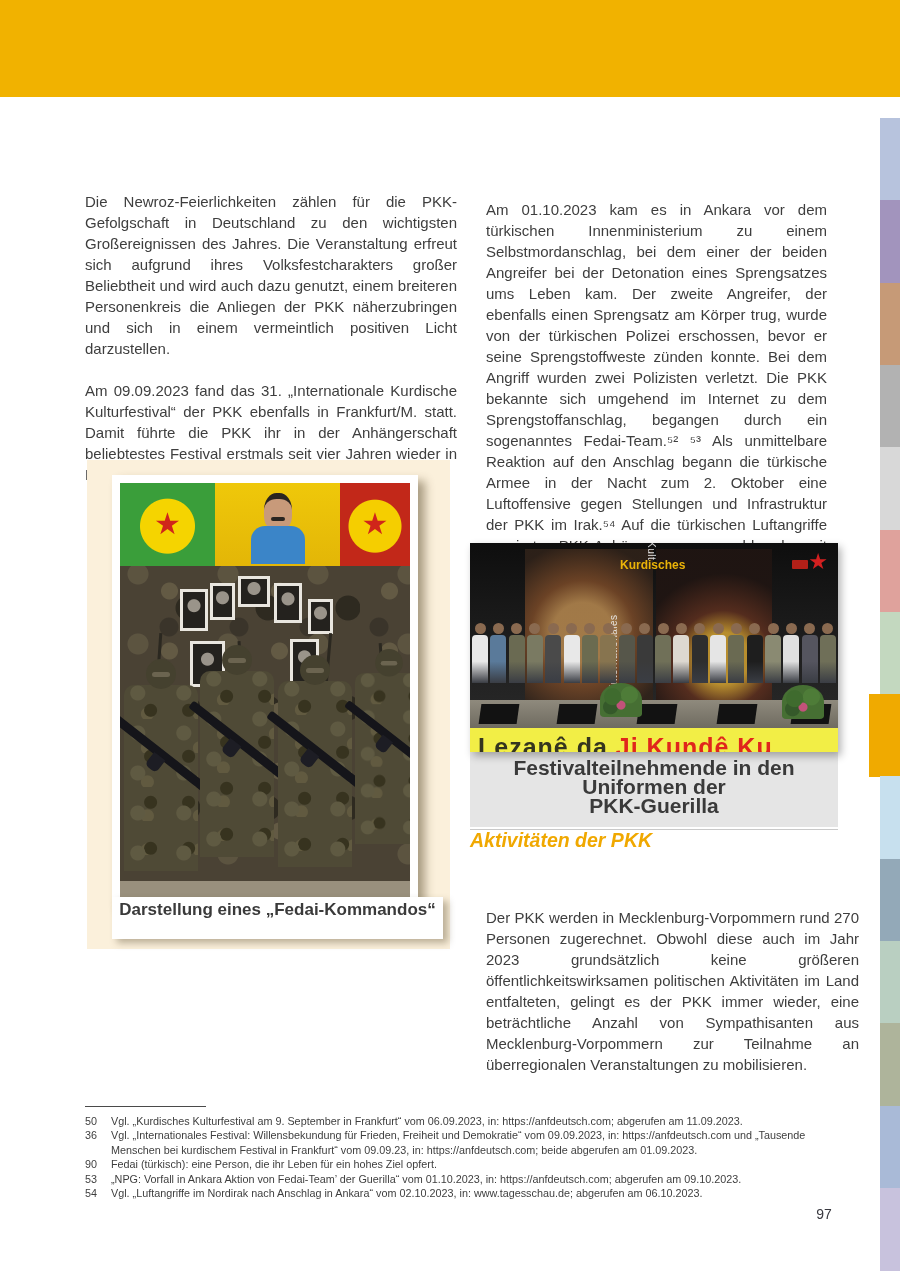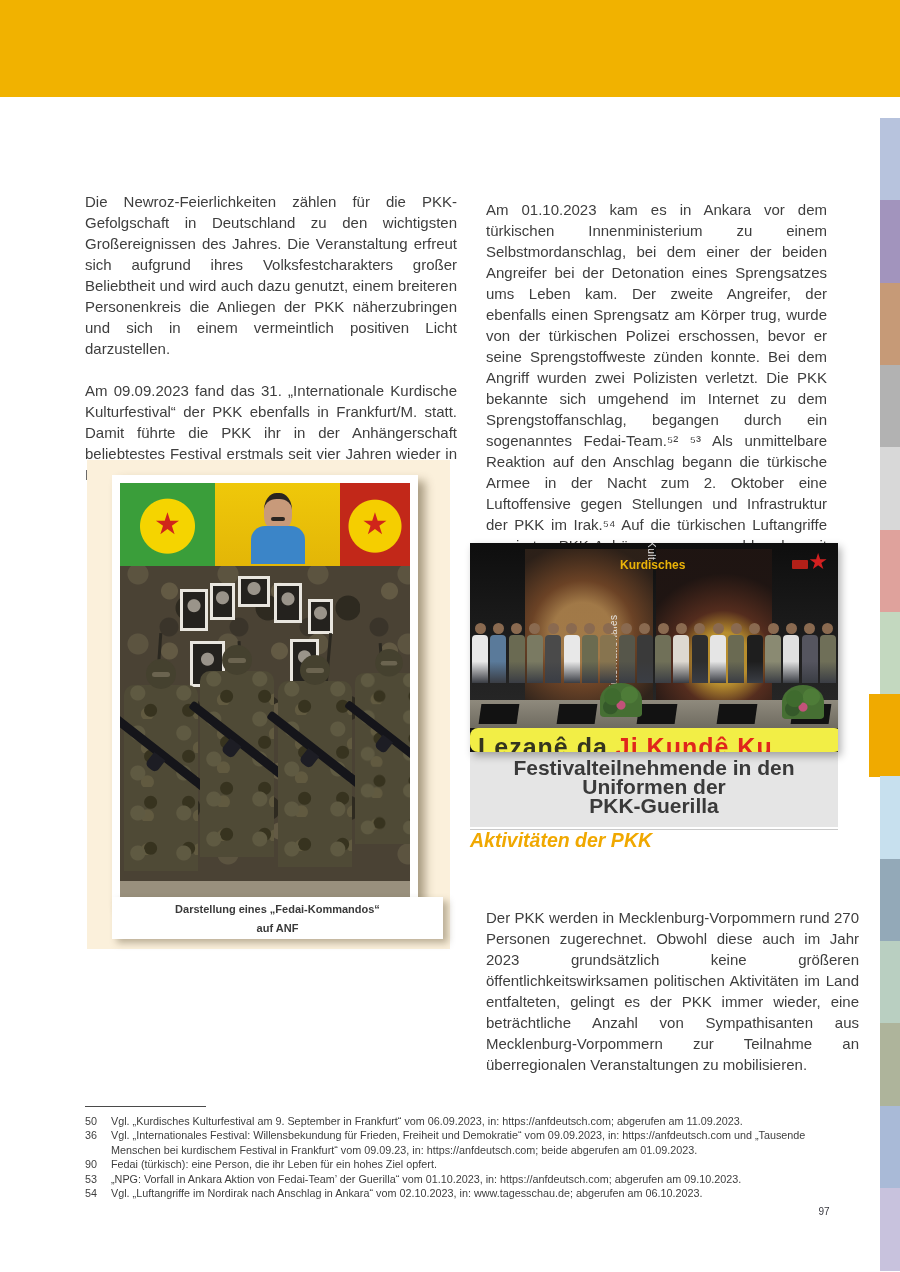--- a/index.html
+++ b/index.html
@@ -66,21 +66,21 @@
       radial-gradient(circle at 70% 55%, #37331F 0 6px, transparent 7px),
       radial-gradient(circle at 45% 85%, #615a40 0 6px, transparent 7px);
     background-size:46px 40px,38px 46px,52px 34px;}
   .f-rifle{position:absolute;left:-22px;top:92px;width:122px;height:9px;background:#15151A;
       transform:rotate(38deg);border-radius:3px;}
   .f-rifle:after{content:"";position:absolute;left:52px;top:7px;width:14px;height:16px;
       background:#1d1d24;border-radius:0 0 5px 5px;}
   .fg1{left:4px;top:176px;}  .fg2{left:80px;top:162px;} .fg3{left:158px;top:172px;} .fg4{left:232px;top:166px;transform:scale(.92);transform-origin:top;}
   .fedai-caption{position:absolute;left:25px;top:437px;width:331px;height:42px;background:#fff;
       box-shadow:5px 4px 7px rgba(70,55,25,.35);text-align:center;
-      font-weight:bold;font-size:11px;line-height:19px;color:#3A3A3A;padding-top:3px;box-sizing:border-box;}
+      font-weight:bold;font-size:17px;line-height:19px;color:#3A3A3A;padding-top:3px;box-sizing:border-box;}
   
   .fest-fig{position:absolute;left:470px;top:543px;width:368px;border-bottom:1px solid #C9C9C9;
       padding-bottom:2px;}
   .fest-photo{position:relative;width:368px;height:209px;overflow:hidden;background:#161616;
       box-shadow:3px 4px 8px rgba(0,0,0,.3);}
   .backdrop{position:absolute;left:0;top:0;width:368px;height:160px;
       background:linear-gradient(180deg,#0e0e0e,#1d1d1d 60%,#262626);}
   .art1{position:absolute;left:55px;top:6px;width:128px;height:152px;
       background:radial-gradient(circle at 45% 55%, #B98A50 0 30px, #7A4A28 52px, #31231a 90px);opacity:.85;}
   .art2{position:absolute;left:186px;top:6px;width:116px;height:152px;
@@ -101,34 +101,34 @@
   .stagefront{position:absolute;left:0;top:157px;width:368px;height:28px;
       background:linear-gradient(180deg,#8f8a7d,#6f6b60);}
   .monitor{position:absolute;top:4px;width:38px;height:20px;background:#121212;transform:skewX(-8deg);}
   .m1{left:10px;} .m2{left:88px;} .m3{left:168px;} .m4{left:248px;} .m5{left:322px;}
   .plant{position:absolute;width:42px;height:34px;border-radius:50% 50% 10% 10%;
       background:radial-gradient(circle at 30% 40%, #3F6B2E 0 8px, transparent 9px),
                  radial-gradient(circle at 70% 35%, #4E7C38 0 8px, transparent 9px),
                  radial-gradient(circle at 50% 65%, #C2527A 0 4px, transparent 5px),
                  radial-gradient(circle at 25% 70%, #35592a 0 7px, transparent 8px),#466f33;}
   .plant1{left:130px;top:140px;} .plant2{left:312px;top:142px;}
-  .fest-banner{position:absolute;left:0;top:185px;width:372px;height:24px;background:#F2EE46;overflow:hidden;border-radius:8px;}
+  .fest-banner{position:absolute;left:0;top:185px;width:372px;height:24px;background:#F2EE46;overflow:hidden;}
   .fb-text{position:absolute;left:8px;top:5px;font-size:25px;font-weight:800;letter-spacing:1px;
       white-space:nowrap;font-family:"Liberation Sans",sans-serif;}
   .fb-dark{color:#35351f;} .fb-red{color:#E0261C;}
   .fest-caption{width:368px;background:#e5e5e5;text-align:center;font-weight:bold;font-size:21px;
       line-height:19px;color:#3A3A3A;padding:6px 0 12px 0;}
   
   .fn-rule{position:absolute;left:85px;top:1106px;width:121px;border-top:1.6px solid #4a4a4a;}
   .footnotes{position:absolute;left:85px;top:1114px;width:753px;font-size:10.8px;line-height:14.4px;color:#3e3e3e;}
   .fn-row{display:flex;}
   .fn-num{flex:0 0 26px;}
   .fn-text{flex:1;}
   
-  .page-num{position:absolute;left:808px;top:1206px;width:32px;text-align:center;font-size:10px;color:#38383f;}
+  .page-num{position:absolute;left:808px;top:1206px;width:32px;text-align:center;font-size:14px;color:#38383f;}
   
   .tab-strip{position:absolute;inset:0;pointer-events:none;}
   .side-tab{position:absolute;left:880px;width:20px;height:83px;}
   .side-tab.active{left:869px;width:31px;}
 </style>
 </head>
 <body>
 
 <div class="page">
 
@@ -196,21 +196,20 @@
           <div class="f-head">
               <div class="f-eyes"></div>
             </div>
             <div class="f-body"></div>
             <div class="f-rifle"></div>
         </div>
       </div>
     </div>
     <div class="fedai-caption">
       <div>Darstellung eines „Fedai-Kommandos“</div>
-      <div>auf ANF</div>
     </div>
   </div>
 
 
   <div class="fest-fig">
     <div class="fest-photo">
       <div class="backdrop"></div>
       <div class="art1"></div>
       <div class="art2"></div>
       <div class="fest-vtext vt-int">internationales</div>

